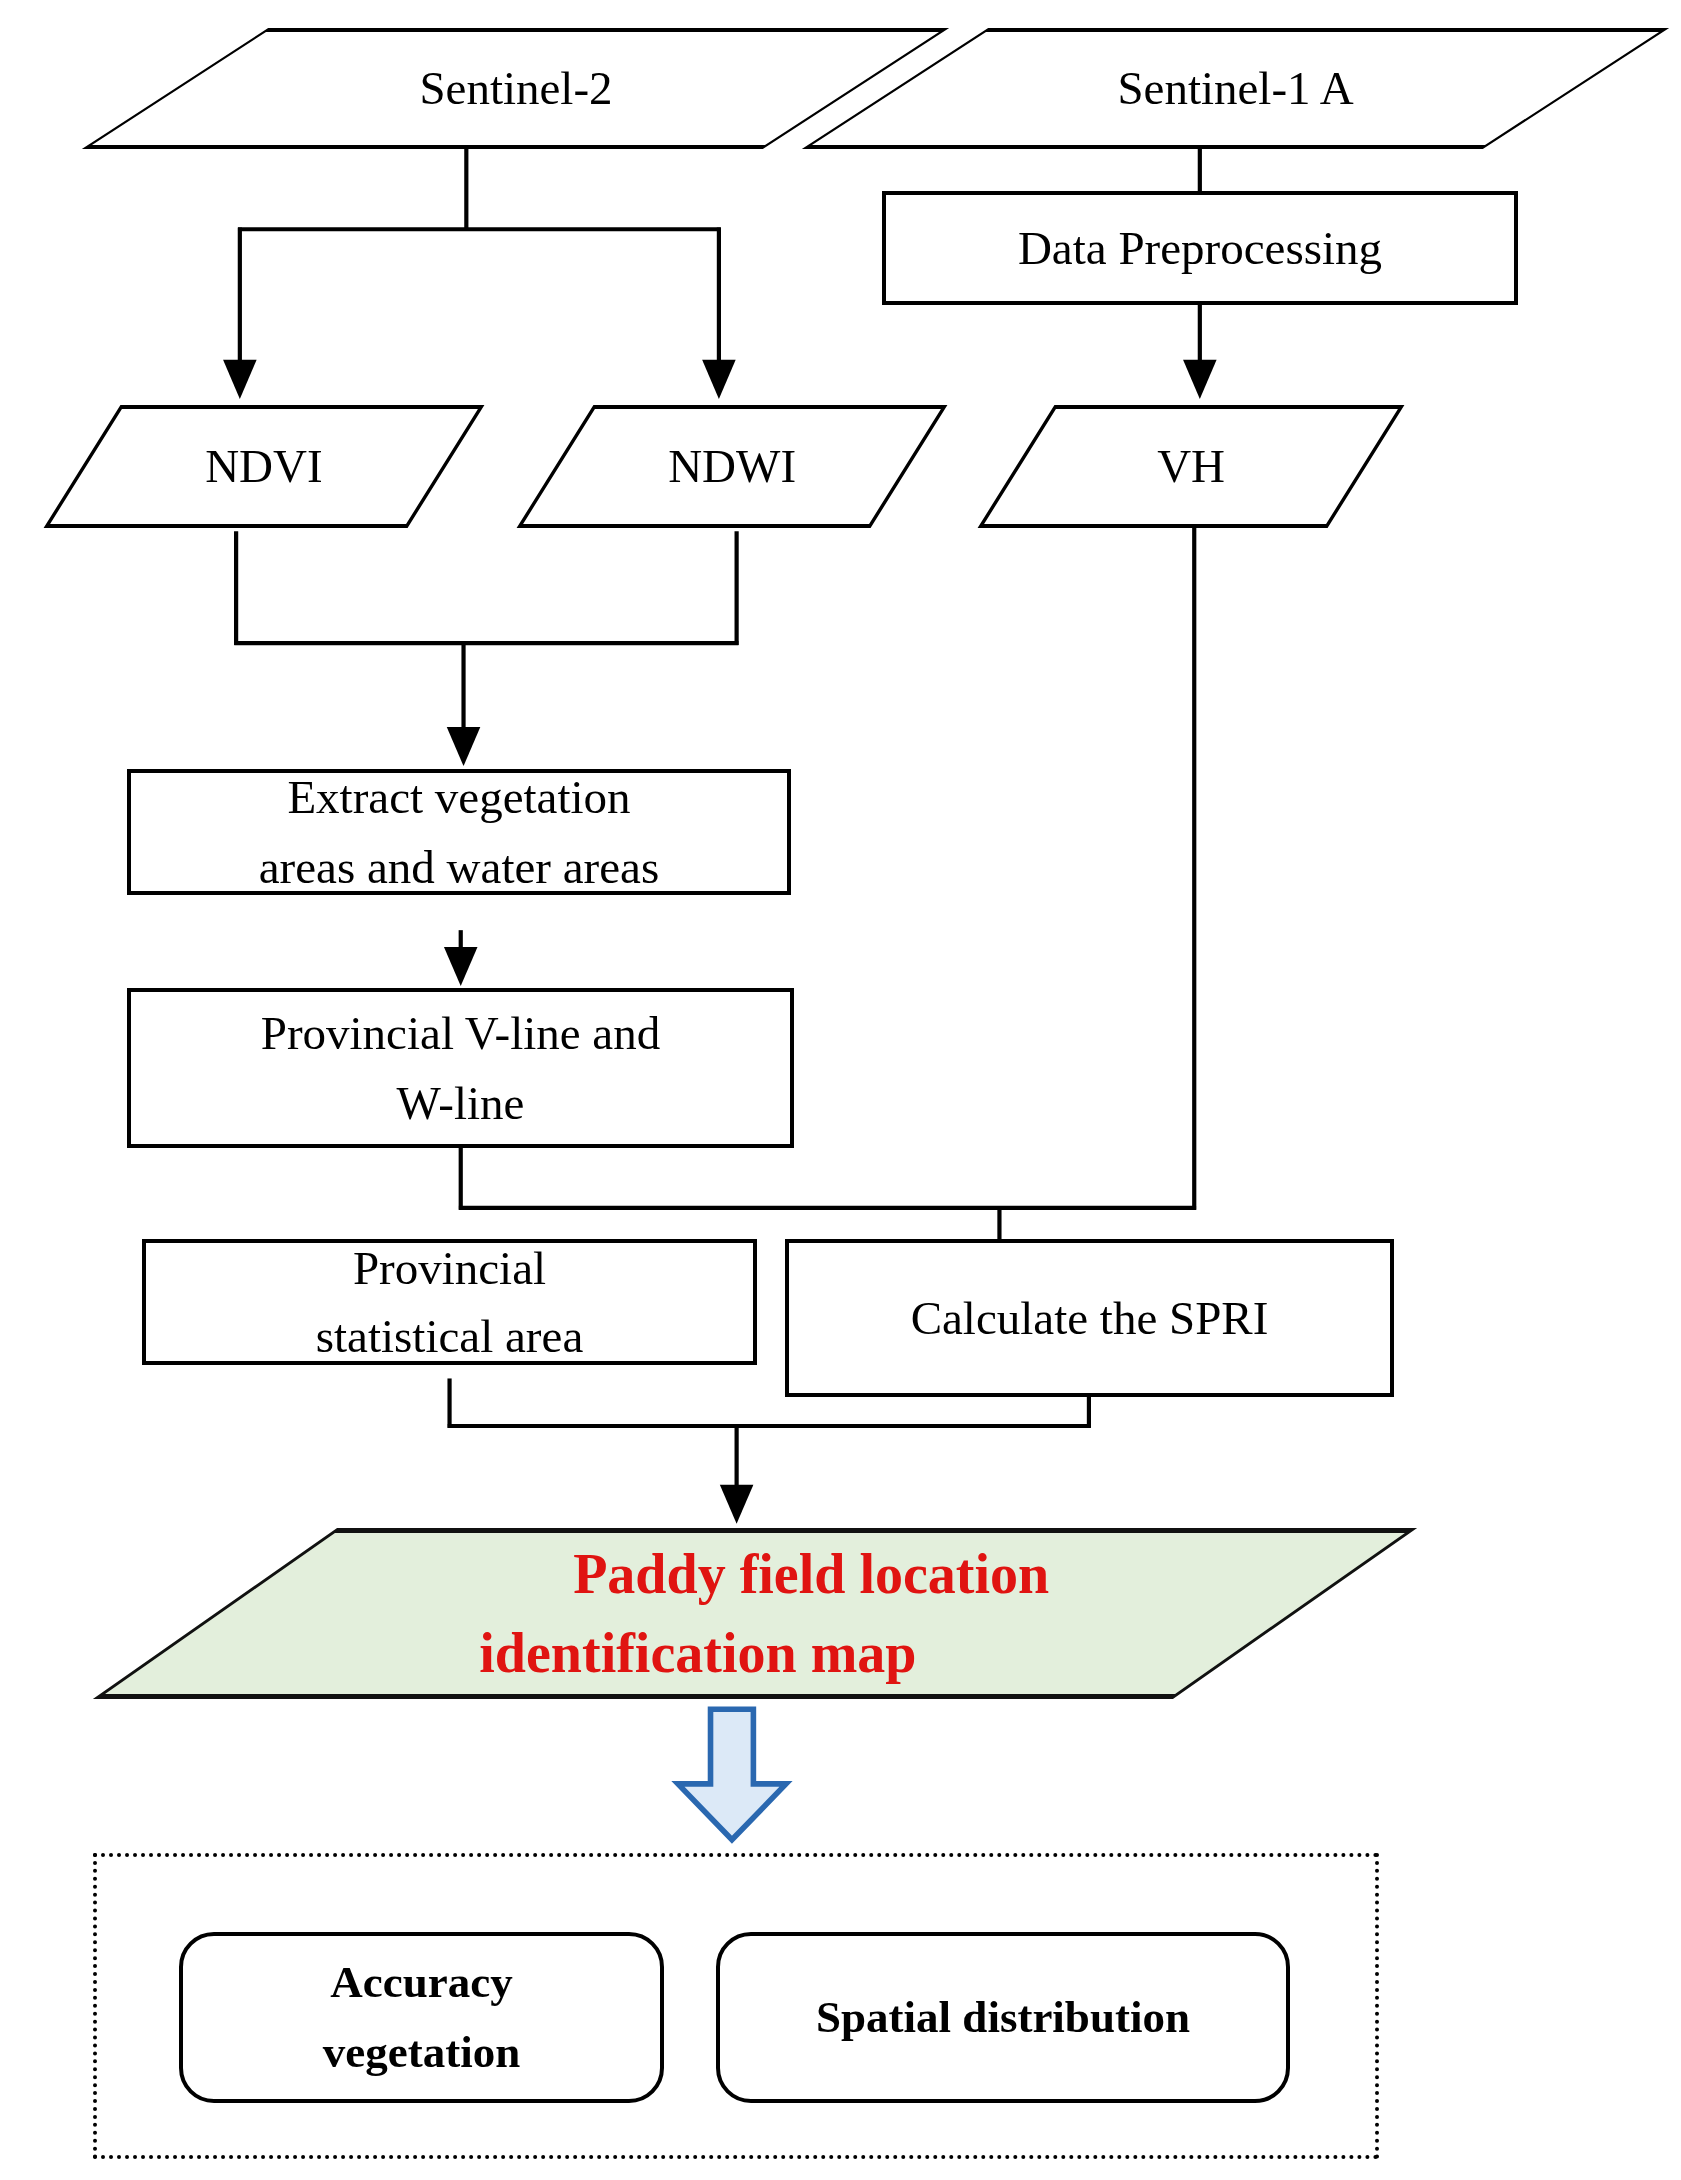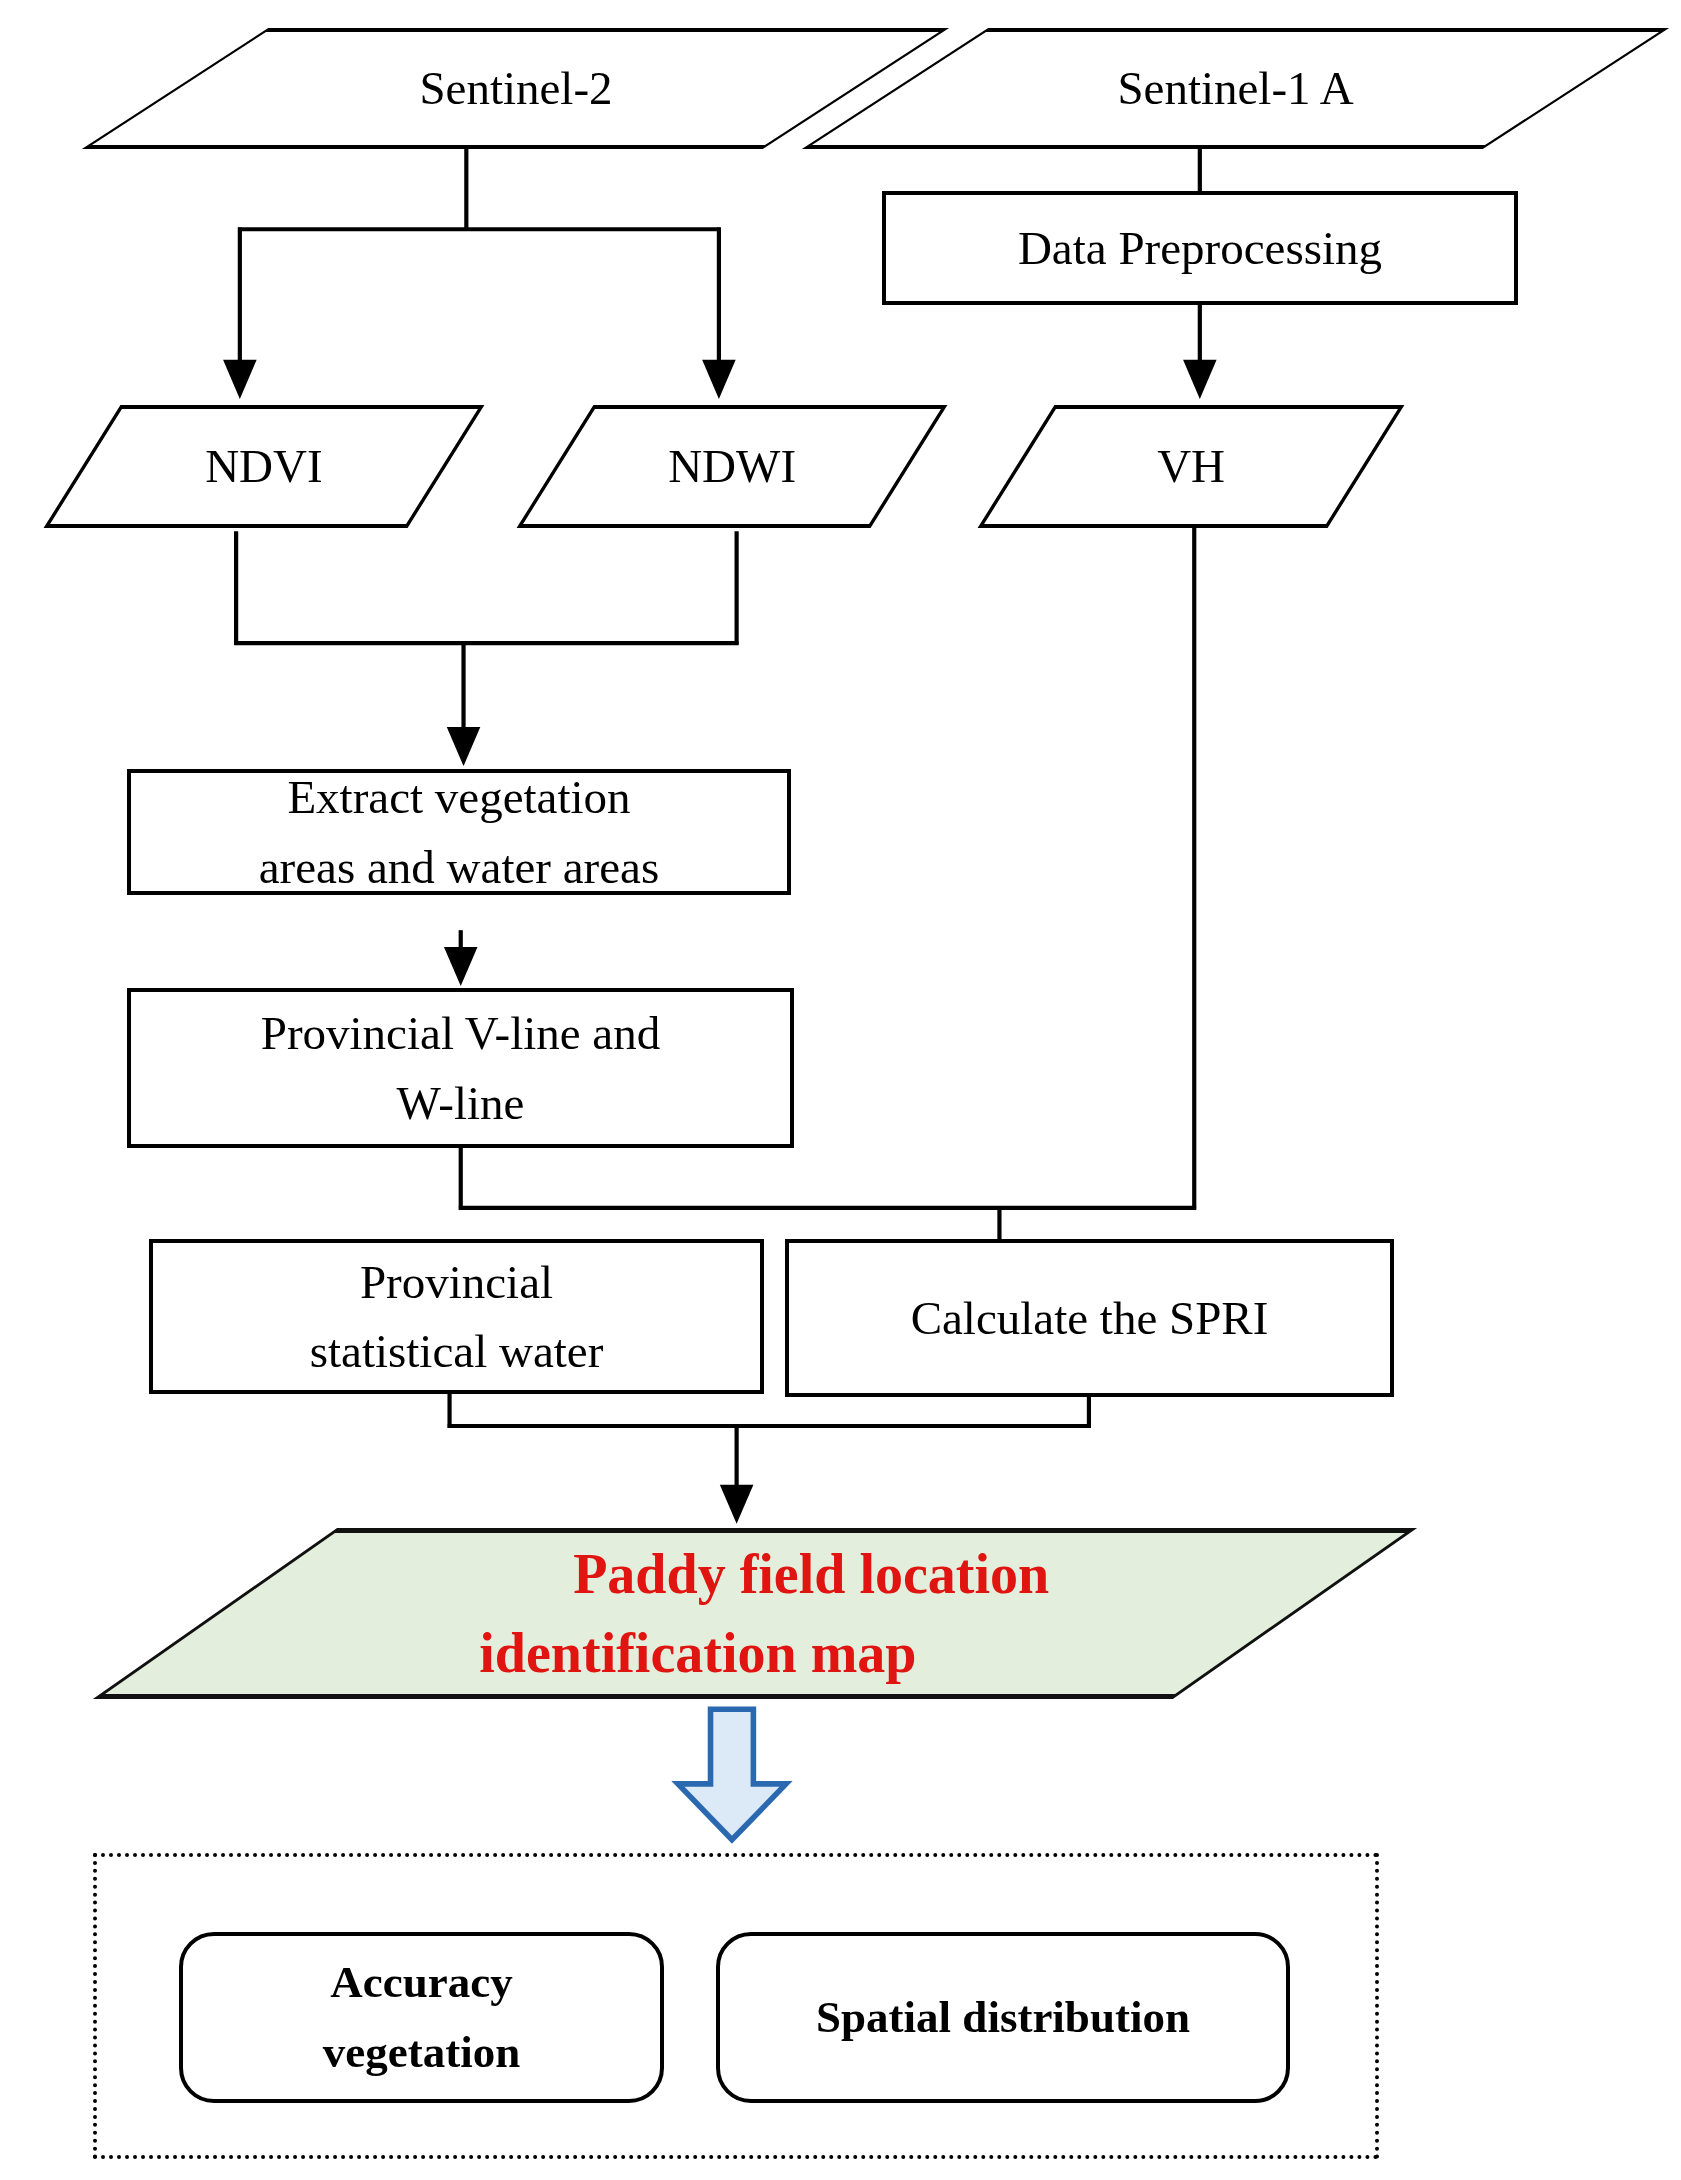--- a/index.html
+++ b/index.html
@@ -86,23 +86,23 @@
   </div>
 
   <div class="node" style="left:127px;top:769px;width:664px;height:126px">
     <span class="label">Extract vegetation</span>
     <span class="label">areas and water areas</span>
   </div>
   <div class="node" style="left:127px;top:988px;width:667px;height:160px">
     <span class="label">Provincial V-line and</span>
     <span class="label">W-line</span>
   </div>
-  <div class="node" style="left:149px;top:1239px;width:615px;height:155px">
+  <div class="node" style="left:142px;top:1239px;width:615px;height:126px">
     <span class="label" style="line-height:1.45">Provincial</span>
-    <span class="label" style="line-height:1.45">statistical water</span>
+    <span class="label" style="line-height:1.45">statistical area</span>
   </div>
   <div class="node" style="left:785px;top:1239px;width:609px;height:158px">
     <span class="label">Calculate the SPRI</span>
   </div>
 
   <div class="node para-paddy" style="left:215px;top:1528px;width:1080px;height:171px">
     <span class="label">Paddy field location</span>
     <span class="label">identification map</span>
   </div>
 

